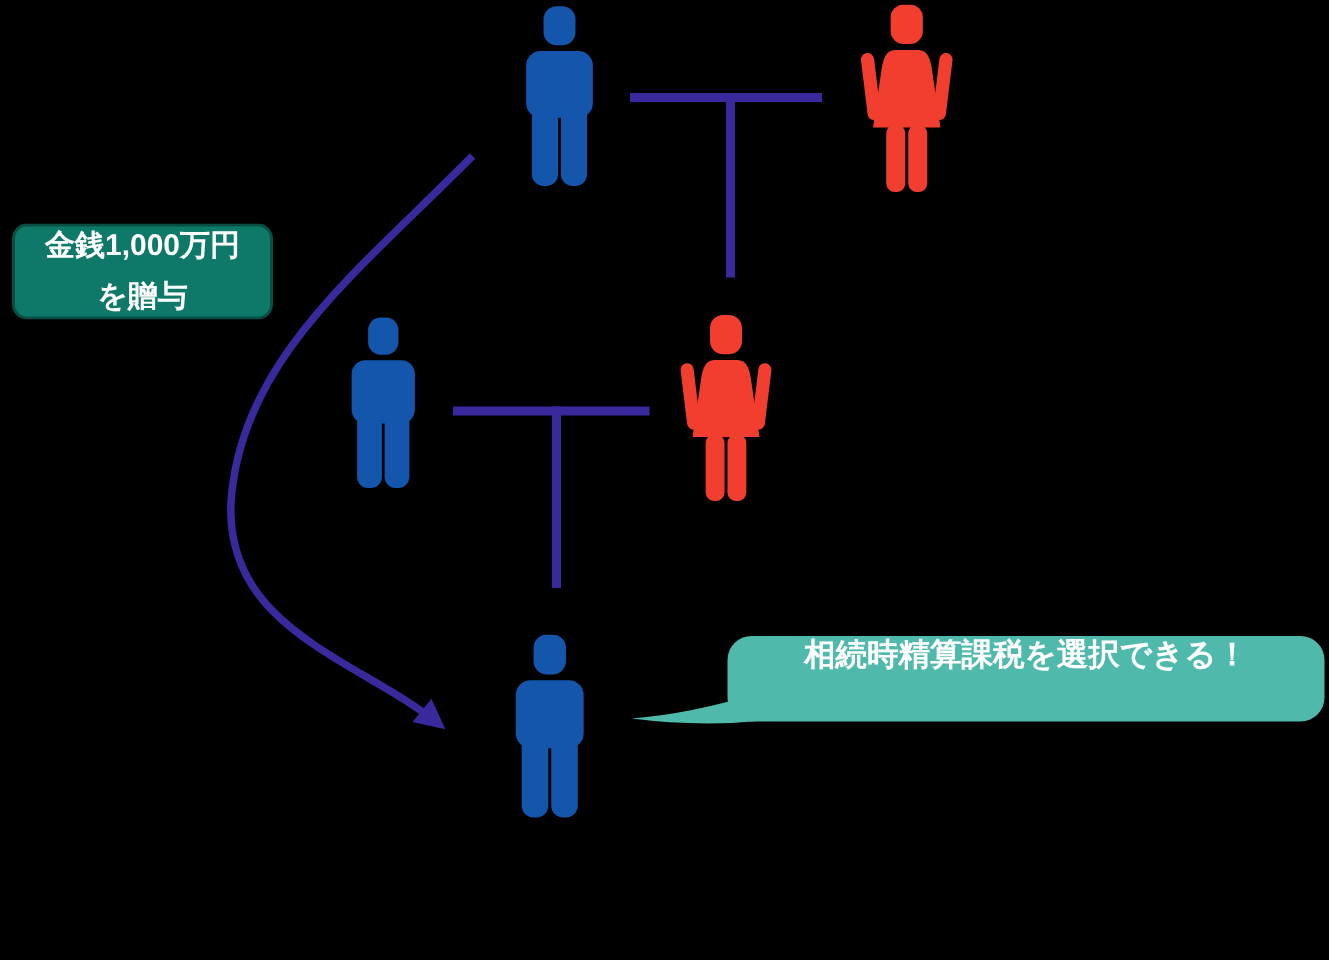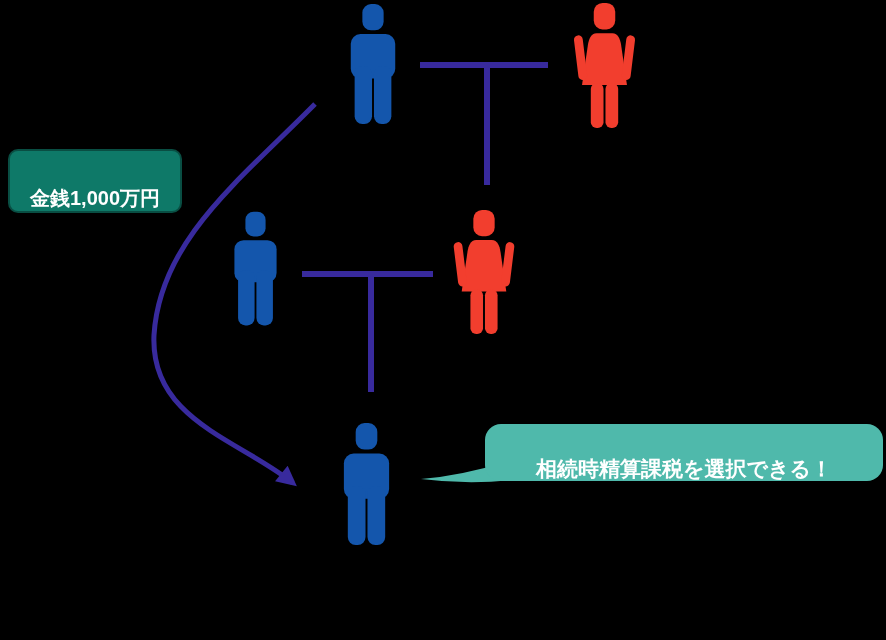--- a/index.html
+++ b/index.html
@@ -49,41 +49,41 @@
     background: var(--gift-label-bg, #0E7968);
     border: 2px solid rgba(0,0,0,0.35);
     border-radius: 10px;
     color: var(--gift-label-text, #FFFFFF);
     font-size: 20px;
     font-weight: bold;
     line-height: 26px;
     text-align: center;
     display: flex;
     flex-direction: column;
-    justify-content: flex-end;
+    justify-content: space-between;
   }
   .gift-label span { display: block; }
 
   .callout {
     position: absolute;
     left: 485px;
     top: 424px;
     width: 398px;
     height: 57px;
     box-sizing: border-box;
     background: var(--callout-bg, #4FB9AB);
     border-radius: 16px;
     color: var(--callout-text, #FFFFFF);
     font-size: 21px;
     font-weight: bold;
     line-height: 25px;
     text-align: center;
     display: flex;
     flex-direction: column;
-    justify-content: flex-end;
+    justify-content: flex-start;
   }
   .callout span { display: block; white-space: nowrap; }
 </style>
 </head>
 <body>
 
 <div class="stage">
 
   <svg class="layer" viewBox="0 0 886 640" aria-hidden="true">
     <defs>
@@ -117,19 +117,20 @@
 
     <use href="#male-person" x="344" y="4" width="58" height="121" class="male-fill"></use>
     <use href="#female-person" x="571" y="3" width="67" height="127" class="female-fill"></use>
     <use href="#male-person" x="228" y="208" width="55" height="122" class="male-fill"></use>
     <use href="#female-person" x="450" y="210" width="68" height="126" class="female-fill"></use>
     <use href="#male-person" x="337" y="423" width="59" height="123" class="male-fill"></use>
   </svg>
 
   <div class="gift-label">
     <span>金銭1,000万円</span>
+    <span>を贈与</span>
   </div>
 
   <div class="callout">
     <span>相続時精算課税を選択できる！</span>
   </div>
 
 </div>
 
 </body></html>

